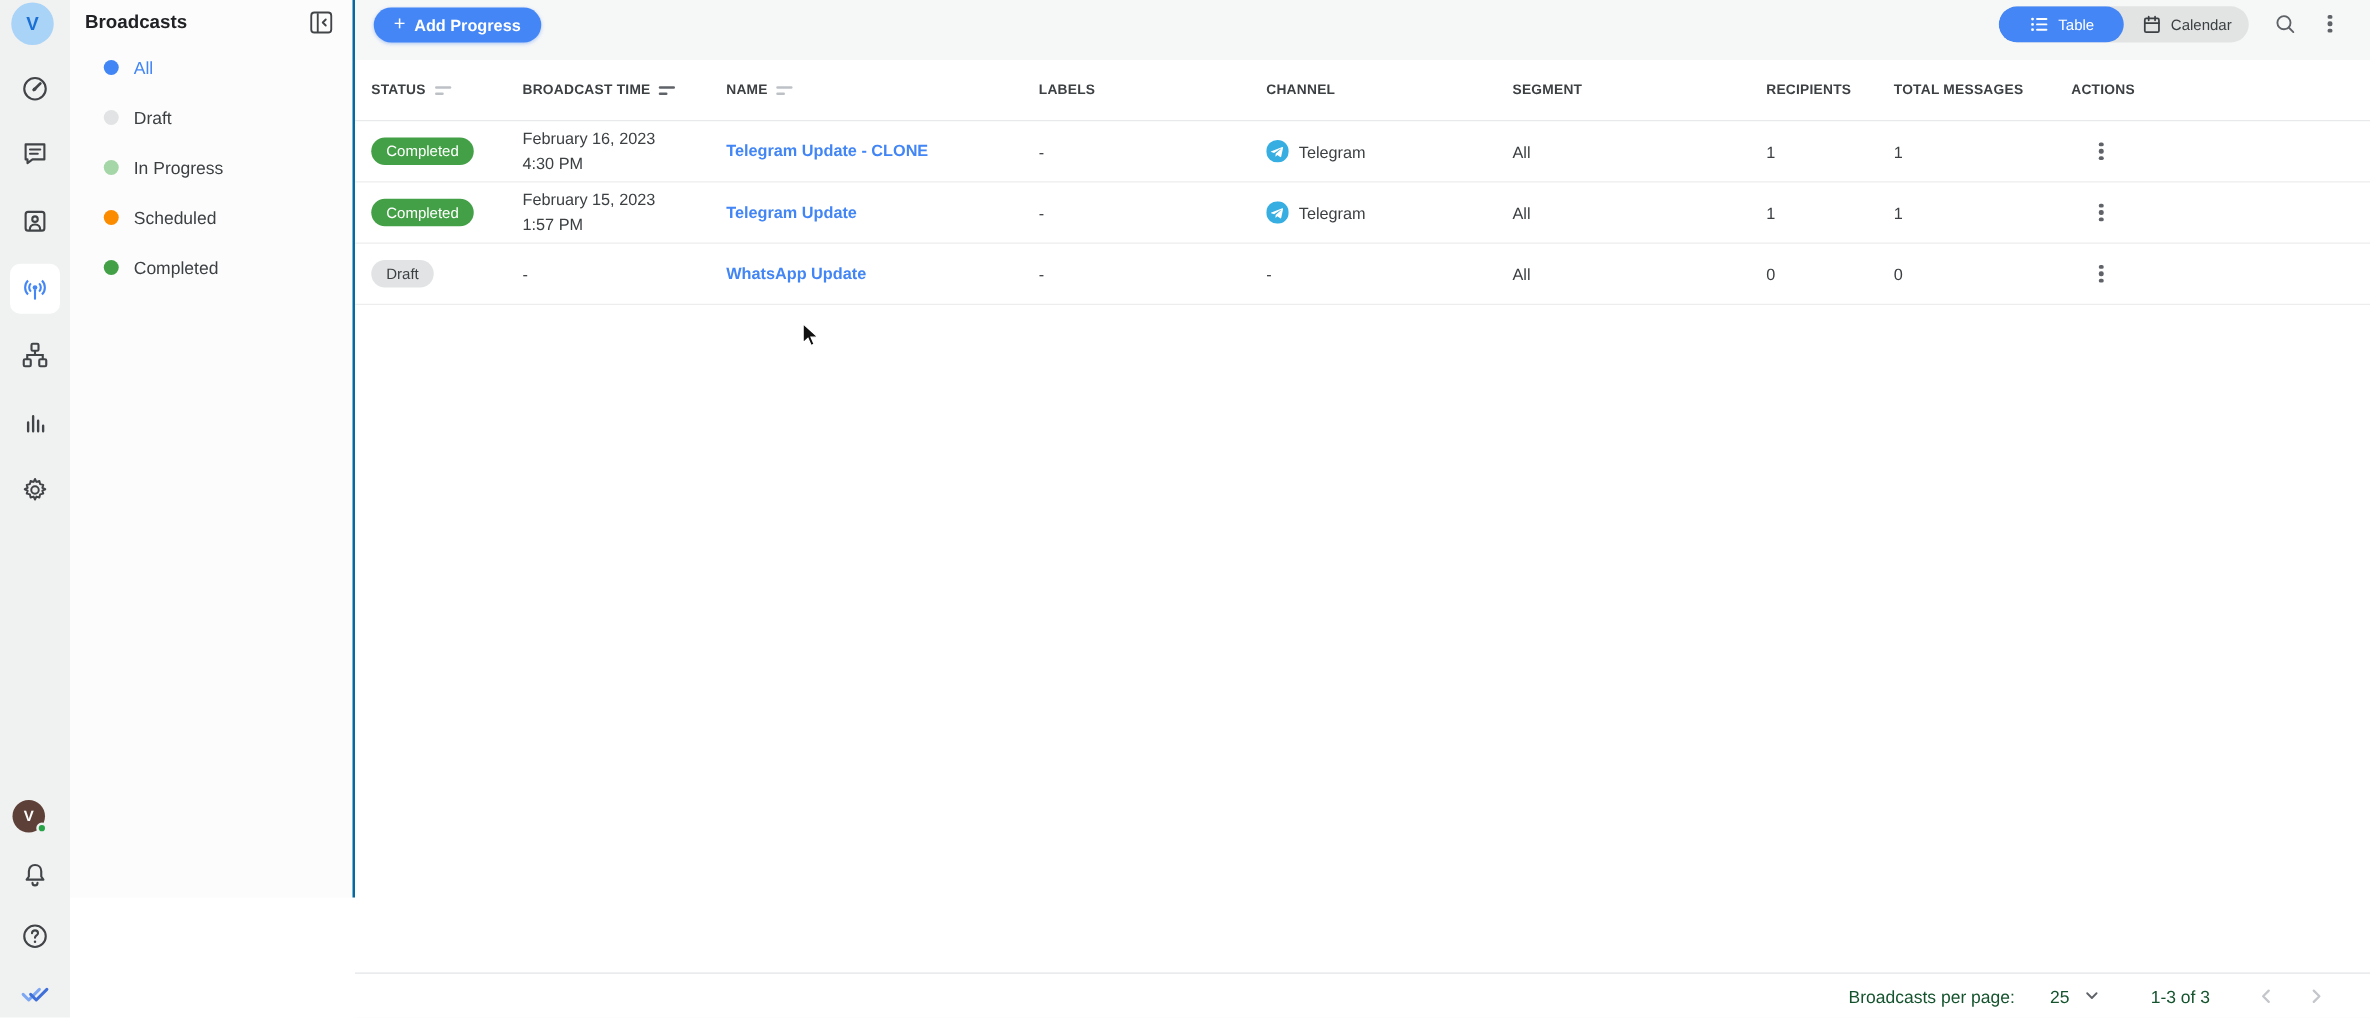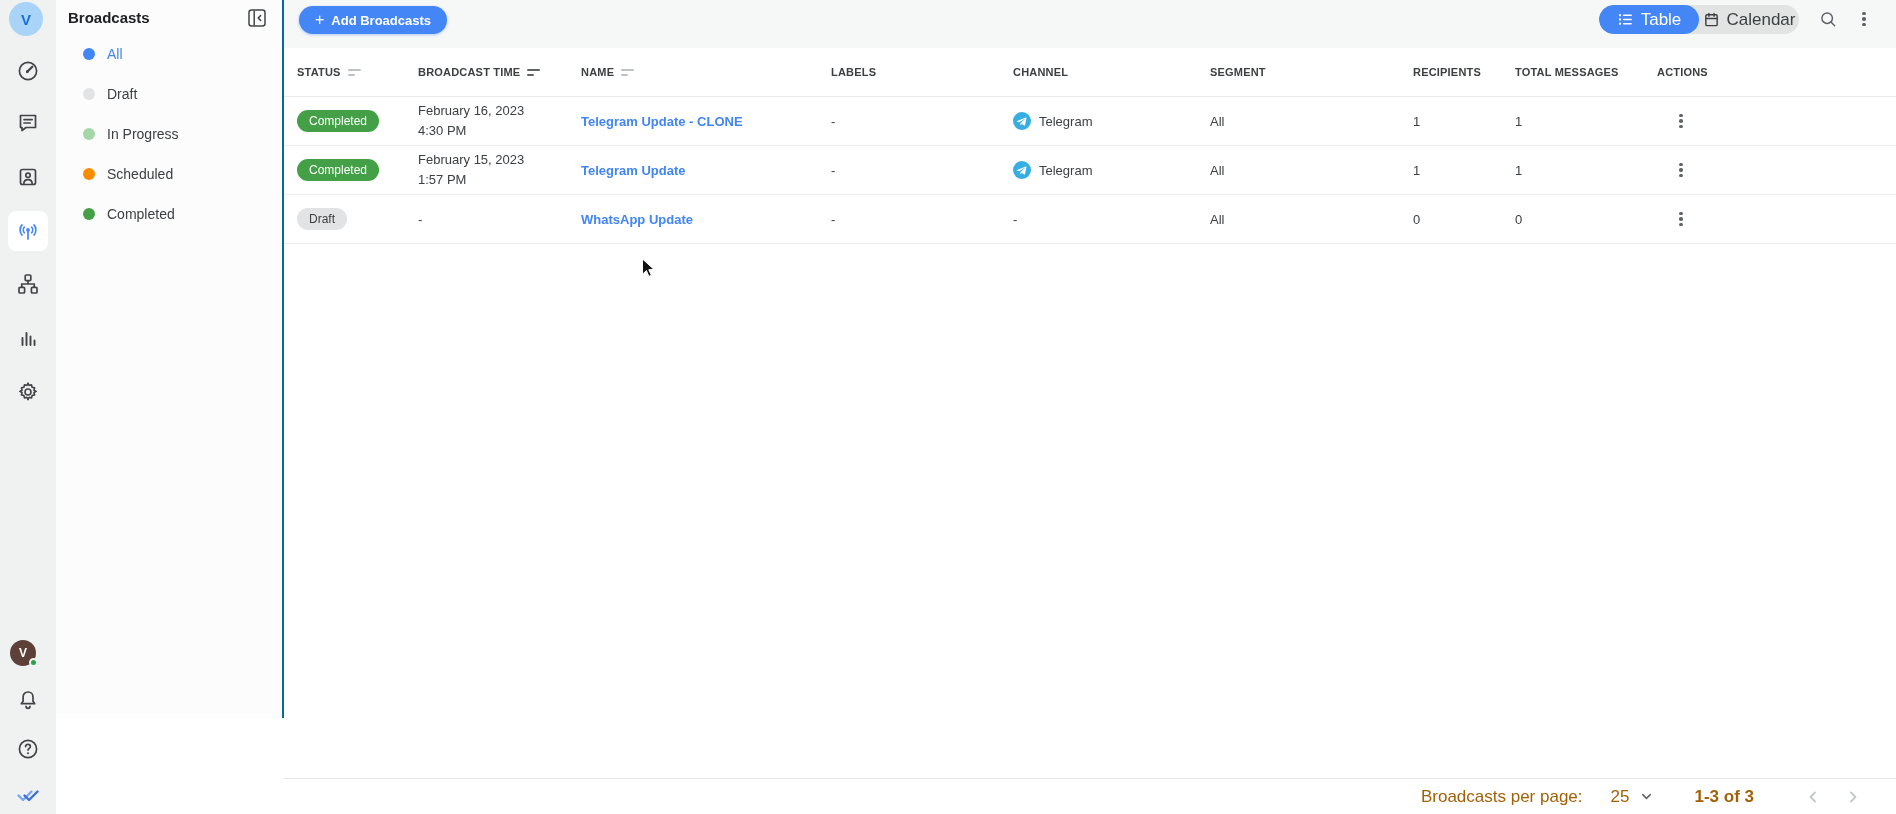--- a/index.html
+++ b/index.html
@@ -33,21 +33,21 @@
   
   #main { position:absolute; left:284px; top:0; right:0; height:814px; background:#f6f7f7; }
   .add-btn { position:absolute; left:15px; top:6px; height:28px; padding:0 16px; border:none;
              border-radius:14px; background:#4486f5; color:#fff; font-size:13px; font-weight:bold;
              display:flex; align-items:center; gap:7px; cursor:pointer;
              box-shadow:0 1px 3px rgba(66,133,244,.4); font-family:inherit; }
   .add-btn .plus { font-size:16px; font-weight:normal; }
 
   .view-toggle { position:absolute; left:1315px; top:5px; width:200px; height:29px; background:#e2e4e4;
                  border-radius:15px; display:flex; overflow:hidden; }
-  .seg { flex:1; display:flex; align-items:center; justify-content:center; gap:7px; font-size:17px;
+  .seg { flex:1; display:flex; align-items:center; justify-content:center; gap:7px; font-size:12px;
          cursor:pointer; color:#3c4043; }
   .seg.active { background:#4486f5; color:#fff; border-radius:15px; }
   .icon-btn { position:absolute; top:5px; width:28px; height:28px; display:flex; align-items:center;
               justify-content:center; cursor:pointer; }
 
   
   #table-panel { position:absolute; left:0; right:0; top:48px; bottom:36px; background:#fff; }
   .trow { display:grid; grid-template-columns:121px 163px 250px 182px 197px 203px 102px 142px 1fr;
           padding-left:13px; align-items:center; height:49px; border-bottom:1px solid #ededee; }
   .thead { font-size:11px; font-weight:bold; color:#3c4043; letter-spacing:.2px; border-bottom:1px solid #e8e9ea; }
@@ -64,24 +64,24 @@
   .date-cell div { line-height:20px; font-size:13px; }
   .name-link { font-size:13px; font-weight:bold; color:#4285f4; cursor:pointer; }
   .chan { display:flex; align-items:center; gap:8px; font-size:13px; }
   .kebab { width:24px; height:24px; margin-left:12px; display:flex; flex-direction:column;
            align-items:center; justify-content:center; gap:2px; cursor:pointer; }
   .kebab i { width:3.5px; height:3.5px; border-radius:50%; background:#5f6368; }
 
   
   #pager { position:absolute; left:0; right:0; bottom:0; height:36px; background:#fff;
            border-top:1px solid #e4e5e6; display:flex; align-items:center; justify-content:flex-end;
-           font-size:17px; color:#a16207; padding-right:30px; }
+           font-size:14px; color:#14532d; padding-right:30px; }
   #pager .lbl { margin-right:28px; }
   .psize { display:flex; align-items:center; gap:10px; margin-right:40px; cursor:pointer; }
-  .range { margin-right:46px;font-weight:bold; }
+  .range { margin-right:32px; }
   .pg-nav { width:26px; height:26px; display:flex; align-items:center; justify-content:center; cursor:default; }
   .pg-nav + .pg-nav { margin-left:14px; }
 
   #cursor { position:absolute; left:641px; top:258px; z-index:50; pointer-events:none; }
   svg { display:block; }
 </style>
 </head>
 <body>
 
 <div id="rail">
@@ -200,21 +200,21 @@
       <span class="dot" style="background: rgb(67, 160, 71);"></span>
       <span>Completed</span>
     </div>
   </div>
 </div>
 
 <div id="main">
 
   <button class="add-btn">
     <span class="plus">+</span>
-    <span>Add Broadcasts</span>
+    <span>Add Progress</span>
   </button>
 
   <div class="view-toggle">
     <div class="seg active">
       <span>
         <svg viewBox="0 0 18 18" width="17" height="17" fill="none" stroke="#fff" stroke-width="1.6" stroke-linecap="round">
           <path d="M7 4.5 h8 M7 9 h8 M7 13.5 h8"></path>
           <path d="M3.2 4.5 h.01 M3.2 9 h.01 M3.2 13.5 h.01" stroke-width="2.4"></path>
         </svg>
       </span>

